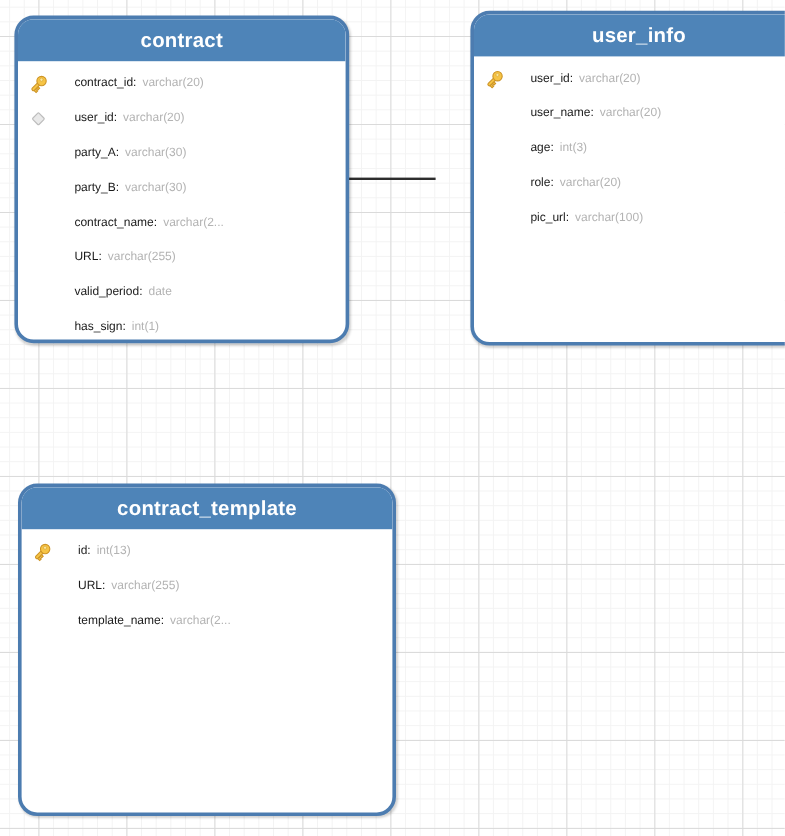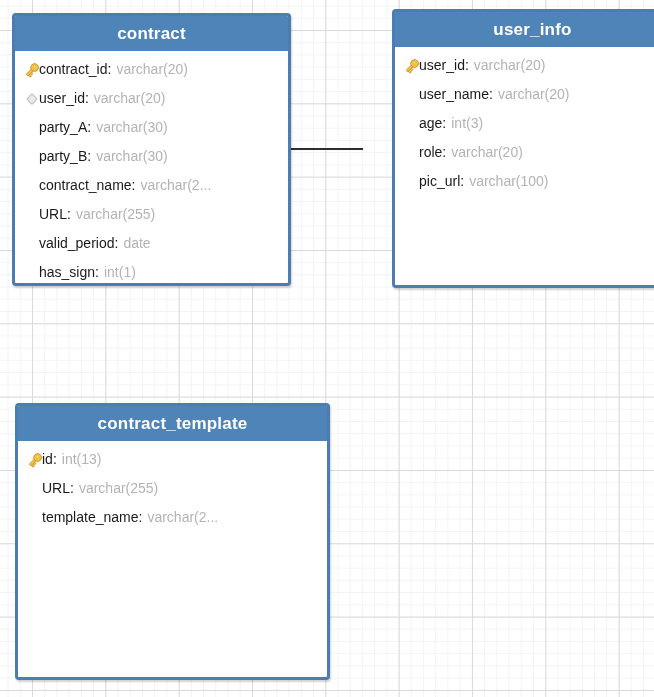--- a/index.html
+++ b/index.html
@@ -22,38 +22,38 @@
   
   .relation{
     position:absolute;left:290px;top:148px;width:73px;height:2px;
     background:#2d2d2d;
   }
   
   .table-card{
     position:absolute;box-sizing:border-box;
     background:#ffffff;
     border:3px solid #4c7cb0;
-    border-radius:4px;
+    border-radius:16px;
     box-shadow:1px 1.5px 2px rgba(0,0,0,0.18);
     overflow:hidden;
   }
   #table-0{left:12px;top:13px;width:279px;height:273px;}
   #table-1{left:344px;top:9px;width:281px;height:279px;margin-left:48px;}
   #table-2{left:15px;top:403px;width:315px;height:277px;}
   .table-header{
     height:35px;line-height:35px;
     background:#4e84b8;
     color:#ffffff;text-align:center;
     font-size:17px;font-weight:700;letter-spacing:0.2px;
     cursor:move;
   }
   .rows{padding-top:4px;}
   .row{
     position:relative;height:29px;line-height:29px;
-    padding-left:24px;font-size:14px;
+    padding-left:47px;font-size:10px;
     white-space:nowrap;overflow:hidden;
   }
   .row-icon{
     position:absolute;left:7px;top:50%;transform:translateY(-50%);
     width:20px;height:18px;display:inline-flex;align-items:center;justify-content:center;
   }
   .fname{color:#1a1a1a;}
   .fsep{color:#1a1a1a;}
   .ftype{color:#b3b3b3;margin-left:5px;}
 </style>

